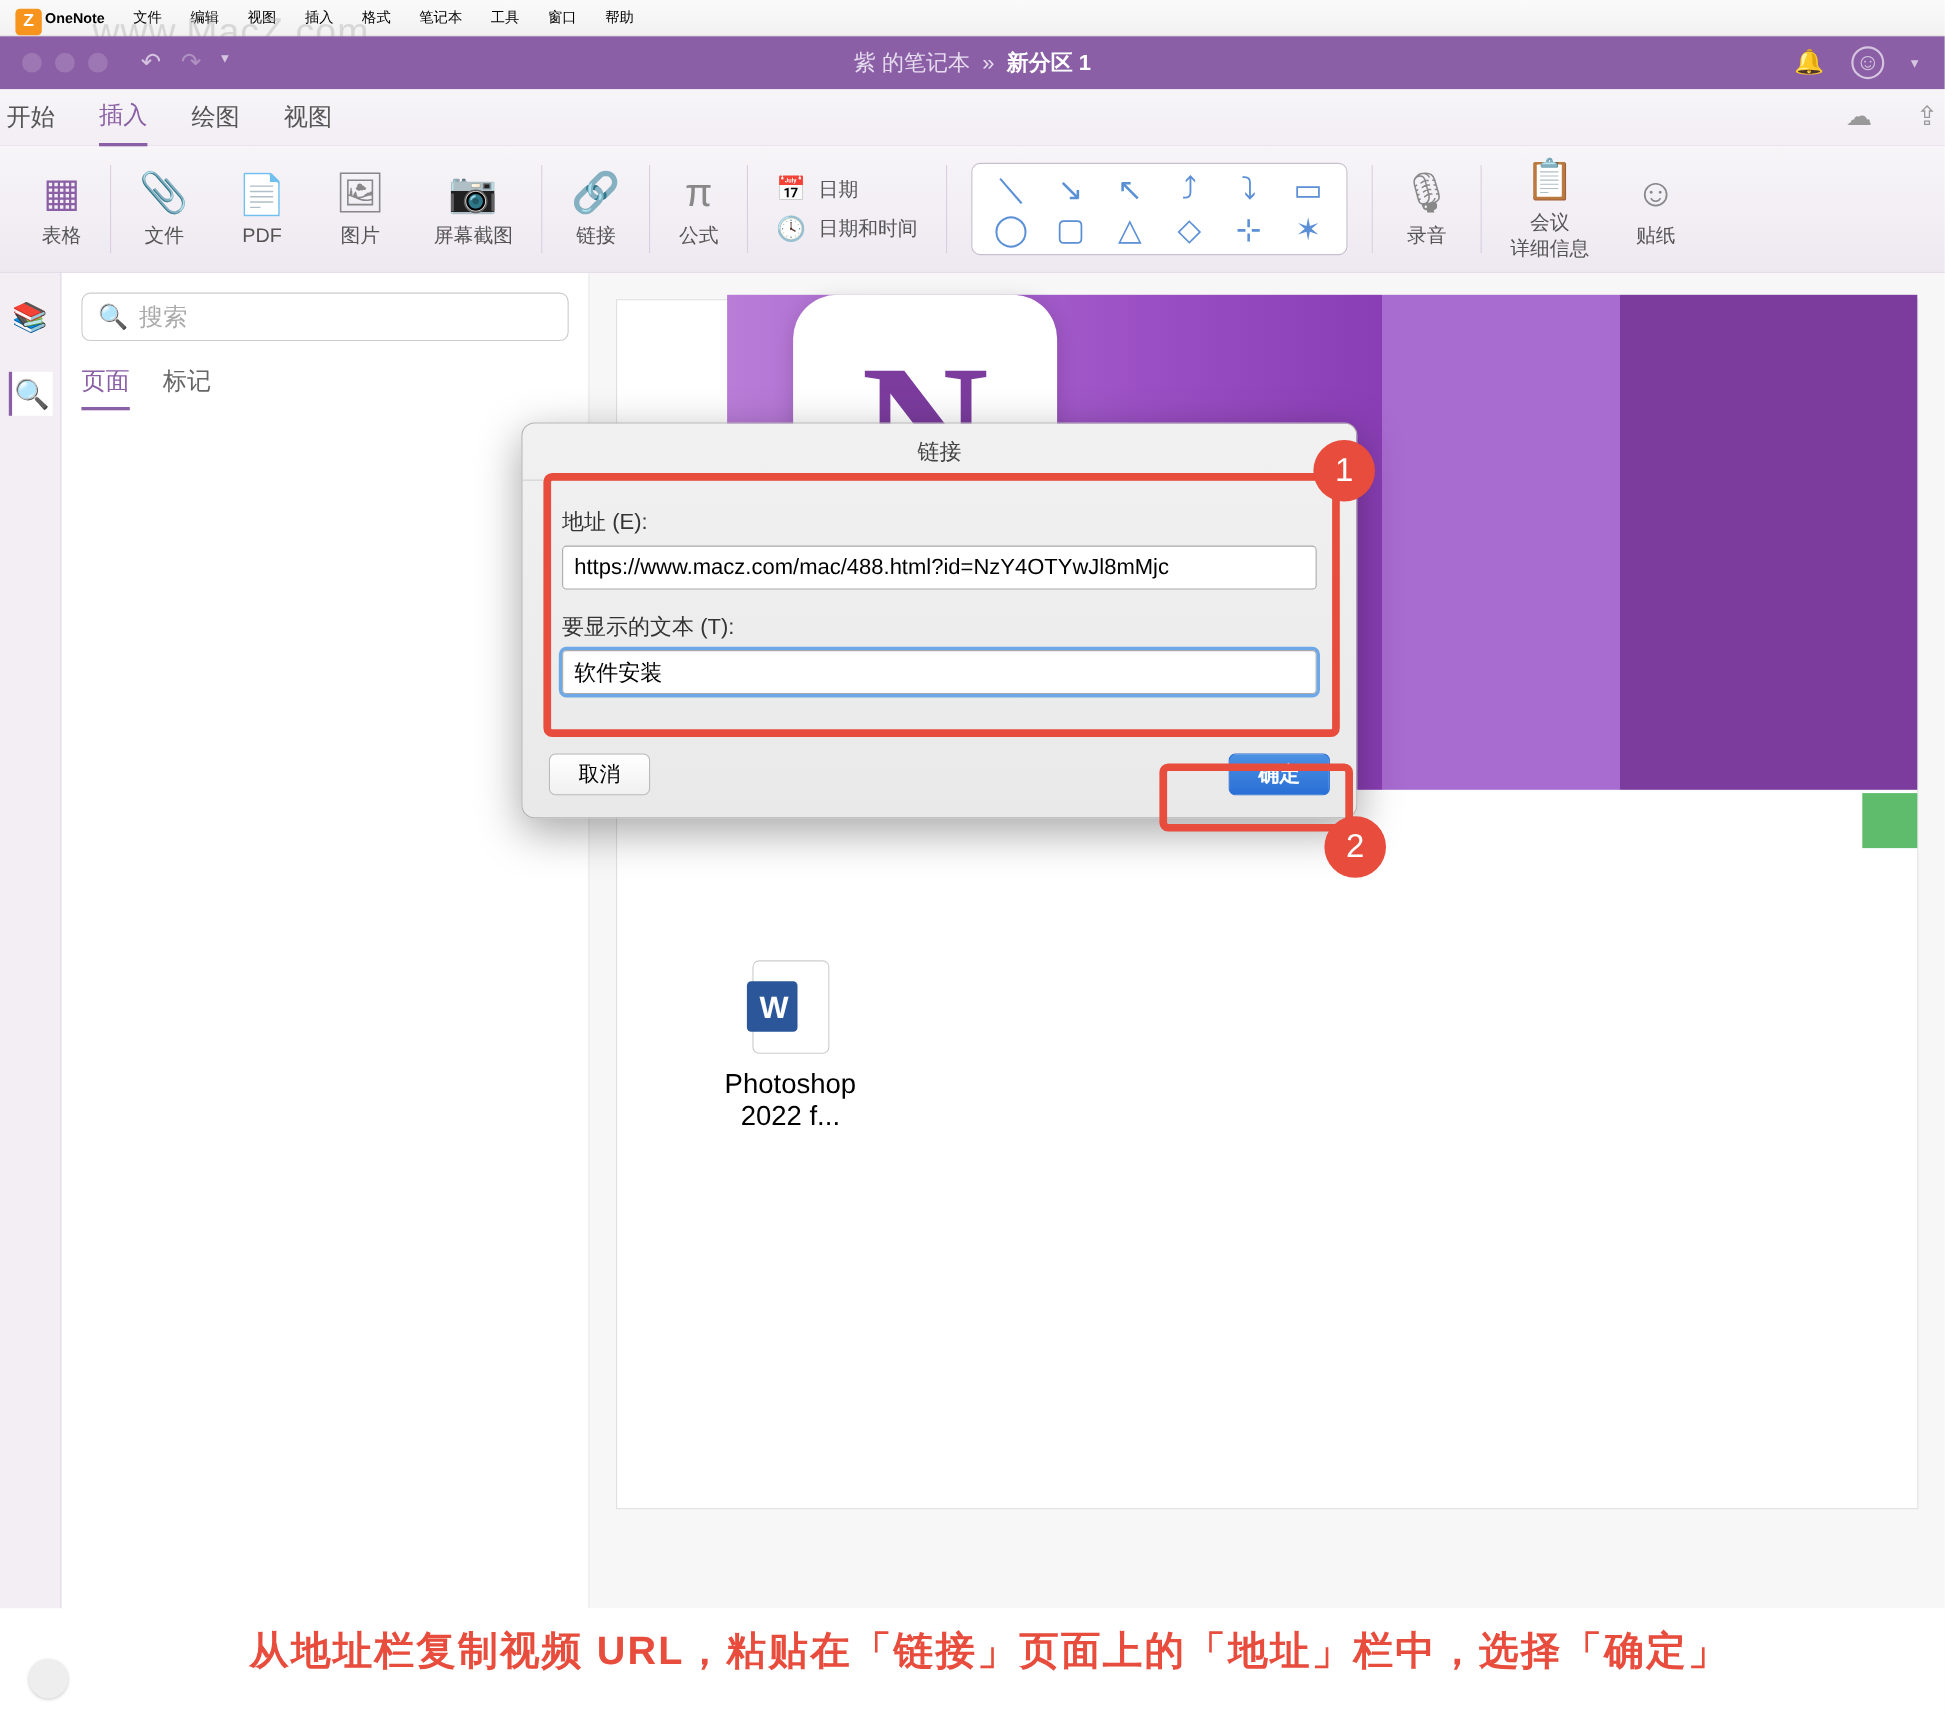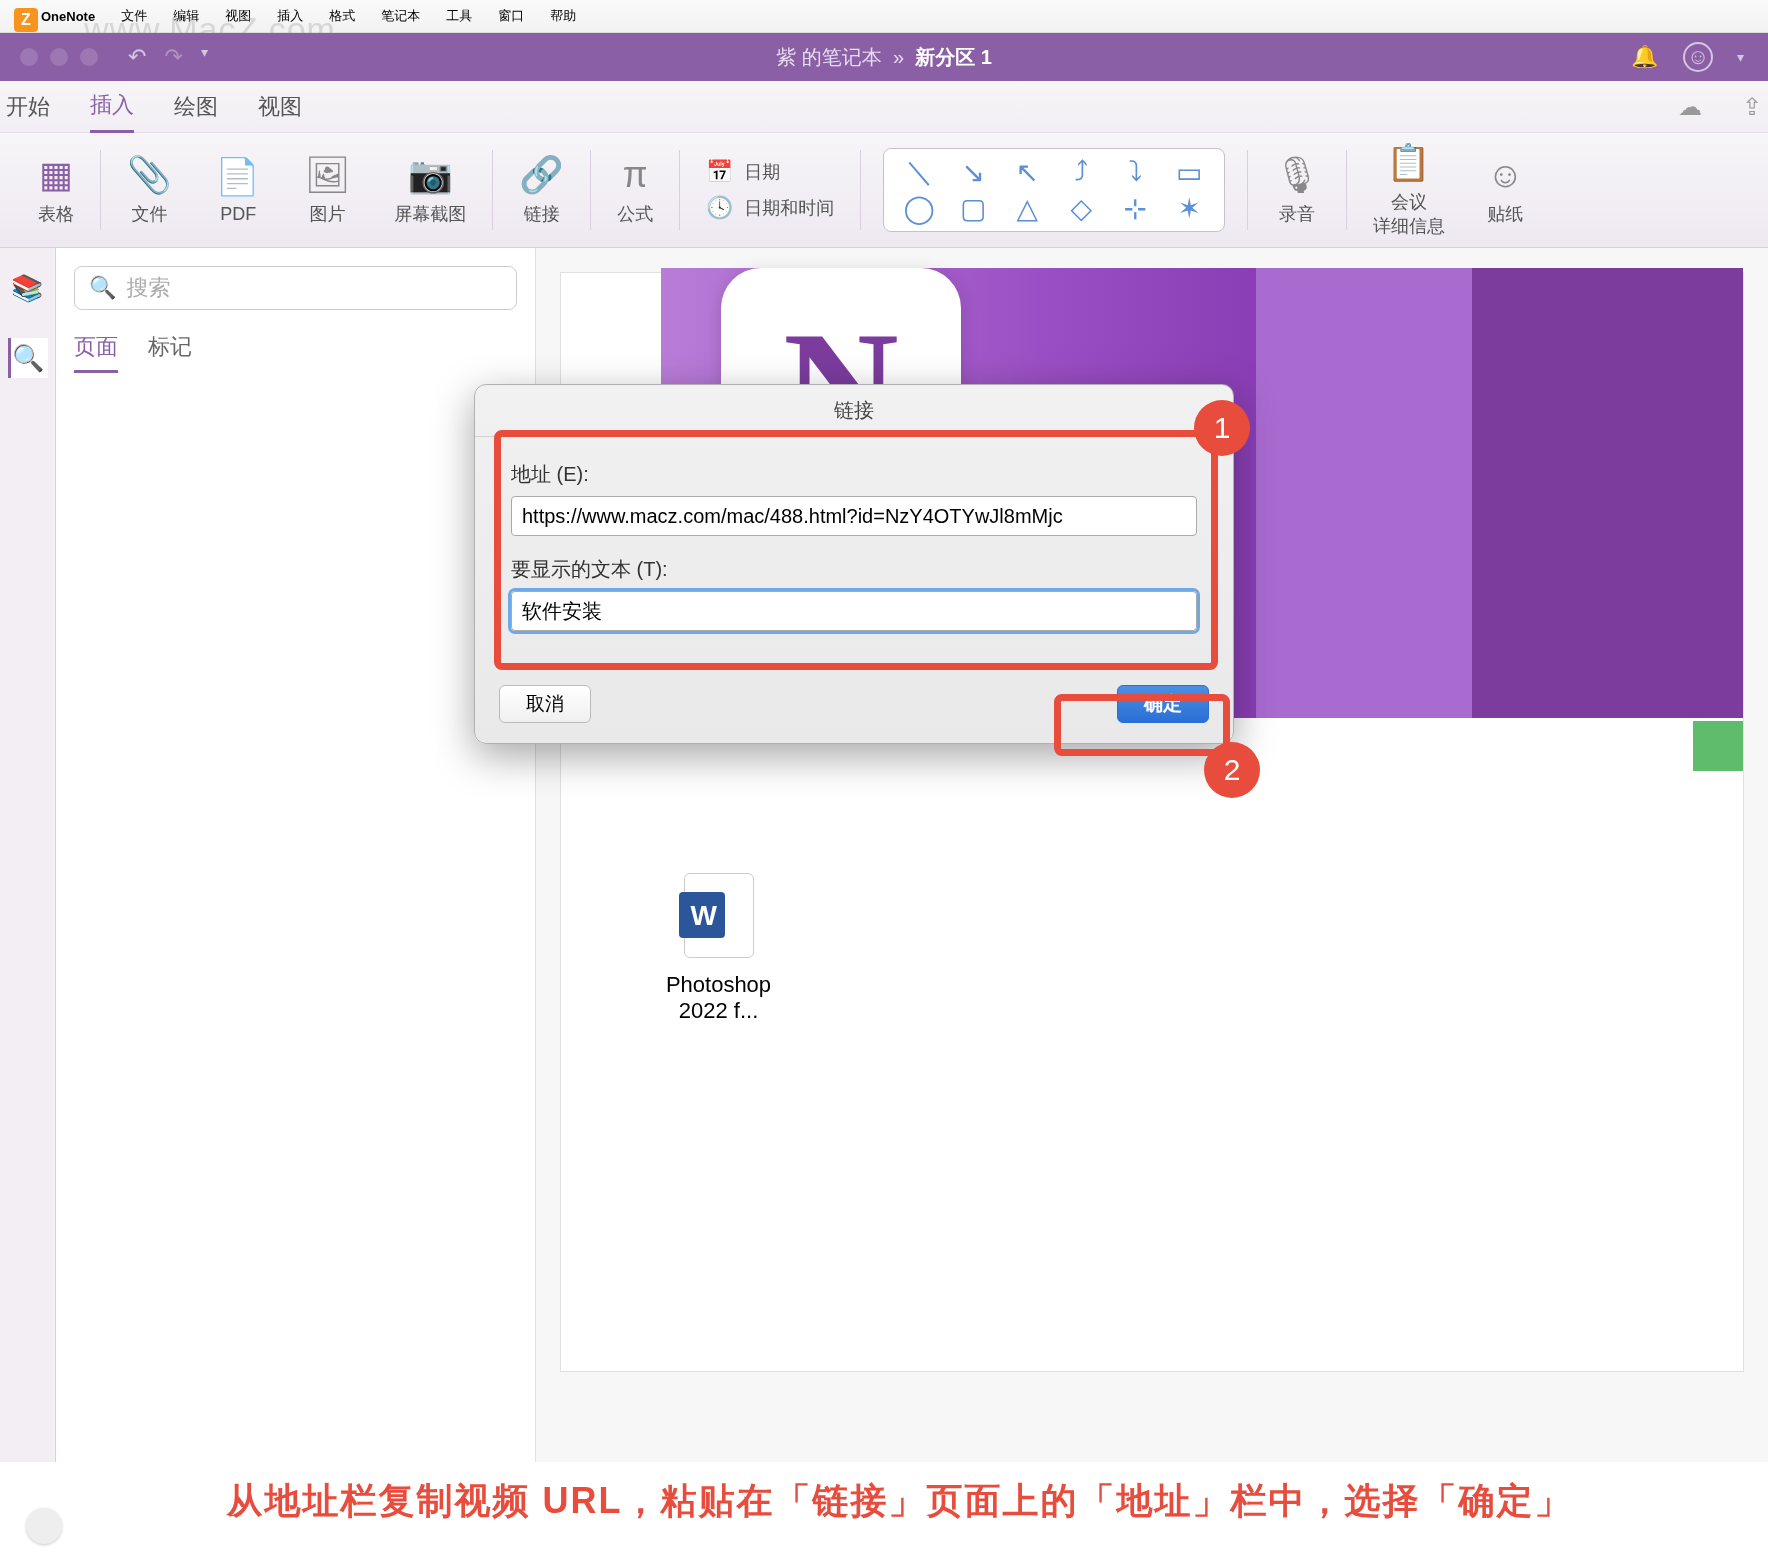--- a/index.html
+++ b/index.html
@@ -56,21 +56,21 @@
 .sp-tabs .sptab { padding-bottom: 8px; }
 .sp-tabs .sptab.active { color: #8b5fa5; border-bottom: 3px solid #8b5fa5; }
 
 .canvas { flex: 1; background: #f7f7f7; padding: 24px; position: relative; }
 .page { background: #fff; border: 1px solid #e0e0e0; min-height: 1100px; padding: 0; position: relative; }
 .page-banner { height: 450px; background: linear-gradient(90deg,#b97dd8 0%,#9b4fc4 35%,#8a3eb5 55%,#a86bd0 55%,#a86bd0 75%,#7b3c9e 75%); position: relative; margin-left: 100px; margin-right: 0; margin-top: -5px;}
 .page-banner .n-logo { position: absolute; left: 60px; top: 0px; width: 240px; height: 240px; background: #fff; border-radius: 40px; display: flex; align-items: center; justify-content: center; font-family: Georgia, serif; font-size: 160px; color: #7b3c9e; font-weight: bold; box-shadow: 0 4px 18px rgba(0,0,0,.15);}
 .right-green { position: absolute; right: 0; top: 448px; width: 50px; height: 50px; background: #5fbc6d; }
 
 .file-items { position: absolute; top: 600px; left: 80px; }
-.file-item { width: 155px; text-align: center; font-size: 22px; margin-bottom: 100px;}
+.file-item { width: 155px; text-align: center; font-size: 25px; margin-bottom: 100px;}
 .file-icon { width: 70px; height: 85px; margin: 0 auto 14px; border: 1px solid #ccc; border-radius: 6px; display: flex; align-items: center; justify-content: center; font-size: 34px; position: relative; background: #fff; }
 .file-icon.word { color: #2b579a; }
 .file-icon.word::before { content: ""; position: absolute; left: -6px; top: 18px; width: 46px; height: 46px; background: #2b579a; border-radius: 4px; }
 .file-icon.word::after { content: "W"; position: absolute; left: 6px; top: 26px; color: #fff; font-size: 28px; font-weight: bold; }
 .file-icon.pdf { color: #d32f2f; }
 .file-icon.pdf::before { content: ""; position: absolute; left: 14px; top: 20px; width: 42px; height: 42px; background: #d32f2f; border-radius: 50%; }
 .file-icon.pdf::after { content: "▲"; position: absolute; left: 25px; top: 24px; color: #fff; font-size: 22px; transform: rotate(0);}
 
 
 .dialog { position: absolute; top: 384px; left: 474px; width: 760px; background: linear-gradient(#f1f1f1,#e9e9e9); border: 1px solid #b0b0b0; border-radius: 12px; box-shadow: 0 12px 40px rgba(0,0,0,.35); }

